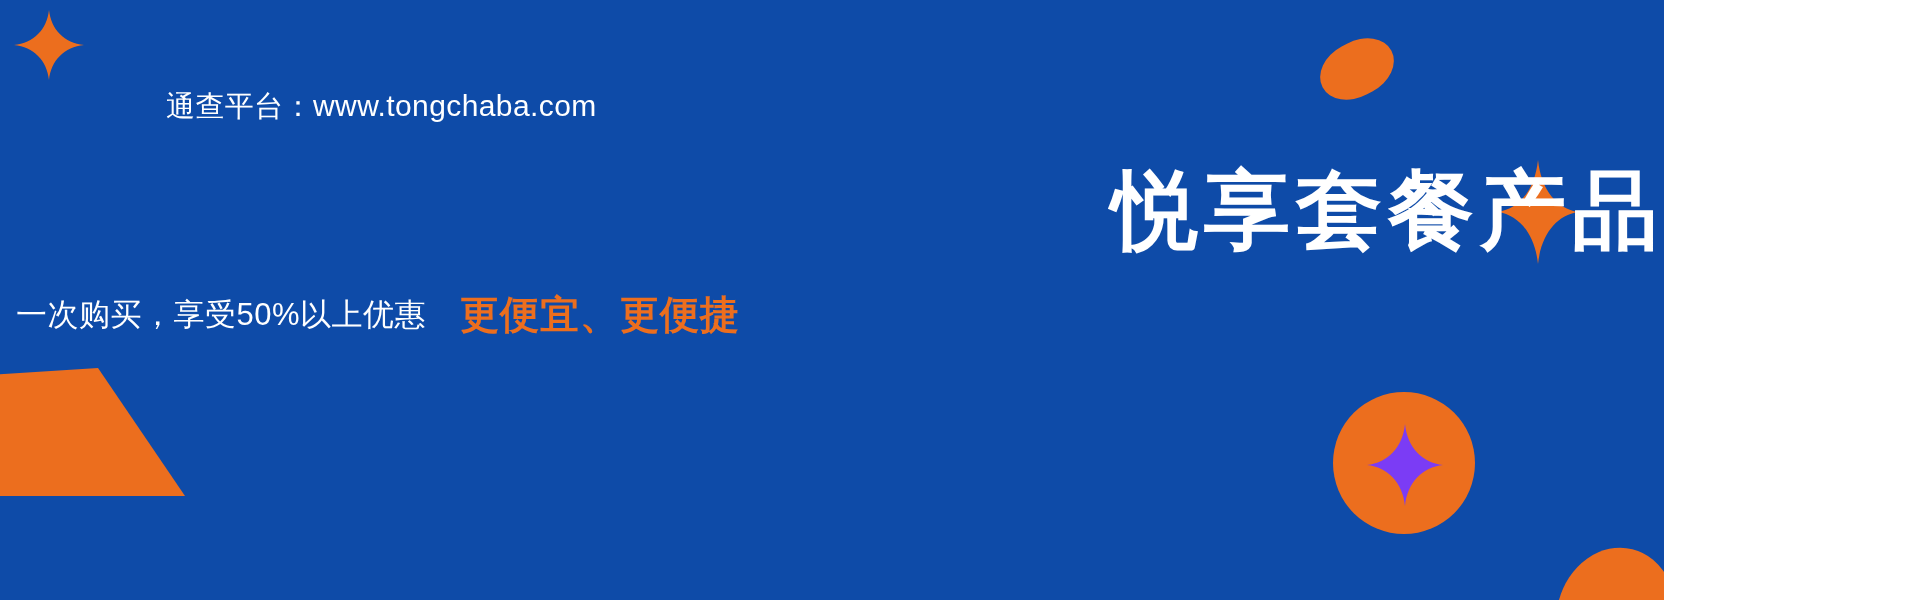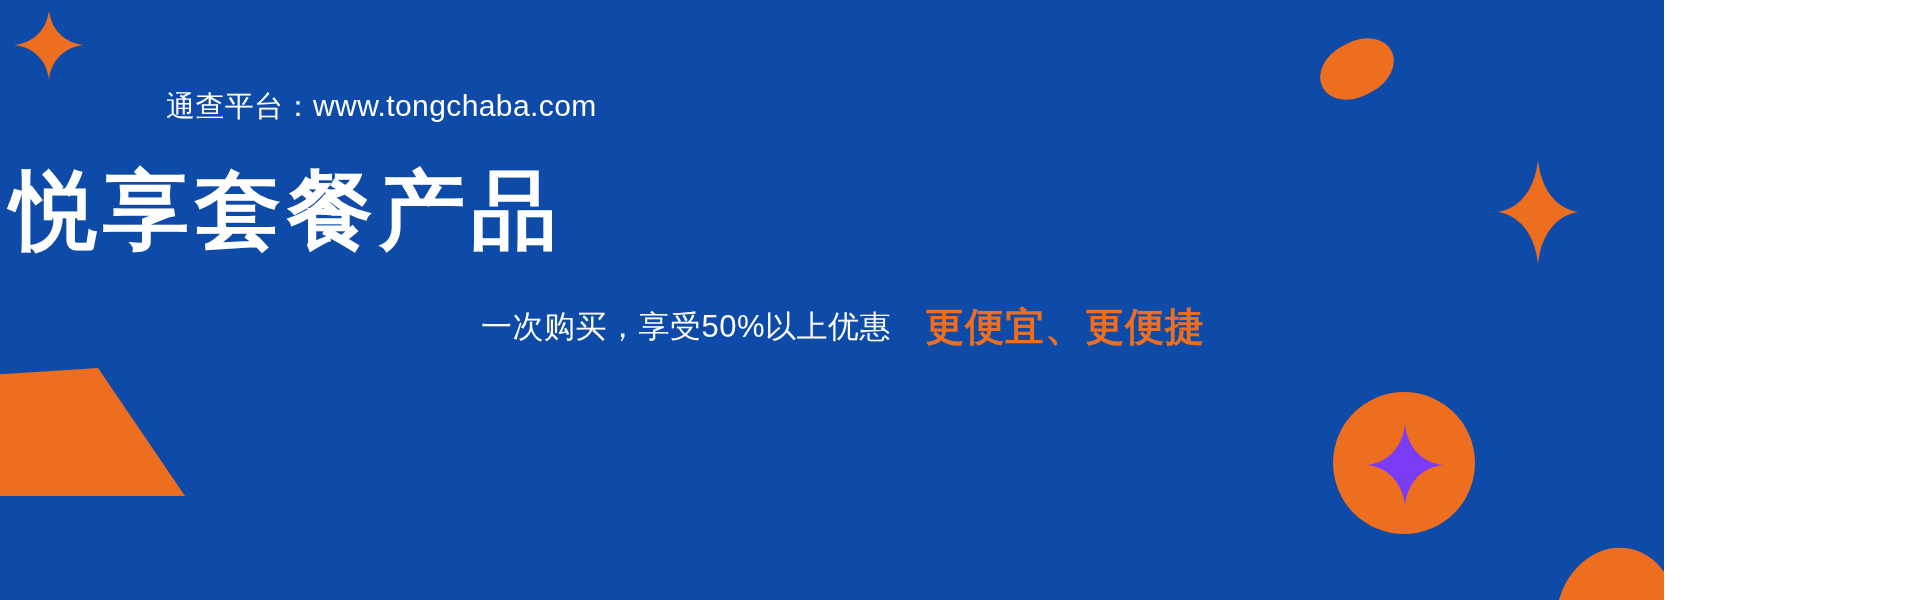--- a/index.html
+++ b/index.html
@@ -91,38 +91,38 @@
     white-space: nowrap;
     font-weight: 400;
   }
   .site-line .url { font-size: 30px; }
 
   .headline {
     position: absolute;
     left: 0;
     right: 0;
     top: 158px;
-    text-align: left;
+    text-align: right;
     color: #FFFFFF;
     font-size: 86px;
     line-height: 104px;
     font-weight: bold;
     letter-spacing: 6px;
     padding-left: 11px;
     white-space: nowrap;
   }
 
   .subline {
     position: absolute;
     left: 0;
     right: 0;
-    top: 300px;
-    text-align: center;
+    top: 288px;
+    text-align: left;
     white-space: nowrap;
-    padding-left: 22px;
+    padding-left: 16px;
   }
   .subline .plain {
     color: #FFFFFF;
     font-size: 31px;
     font-weight: 400;
     letter-spacing: 0.5px;
     vertical-align: middle;
   }
   .subline .accent {
     color: #EC6E1E;

